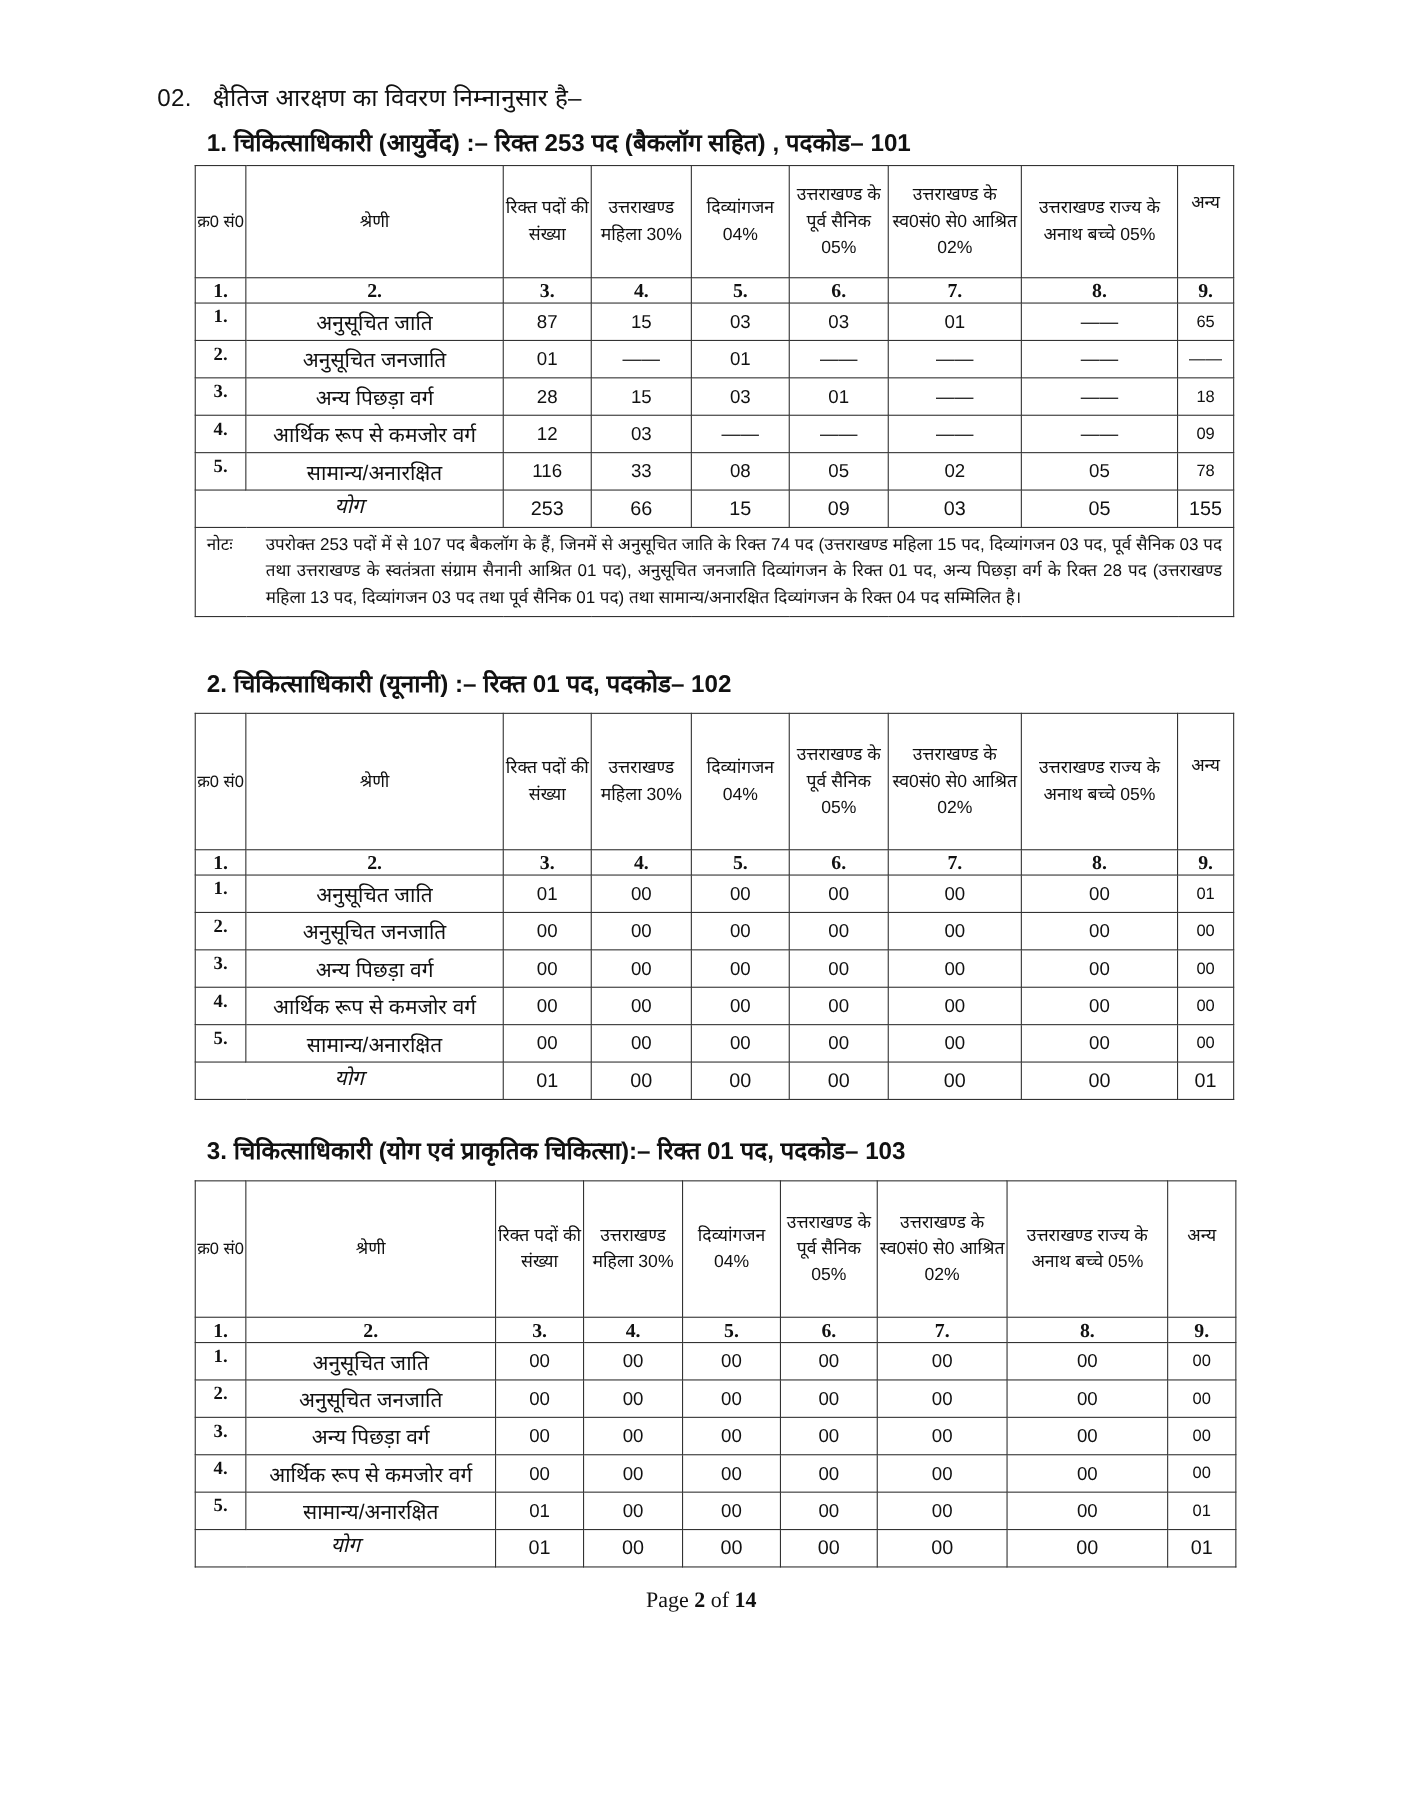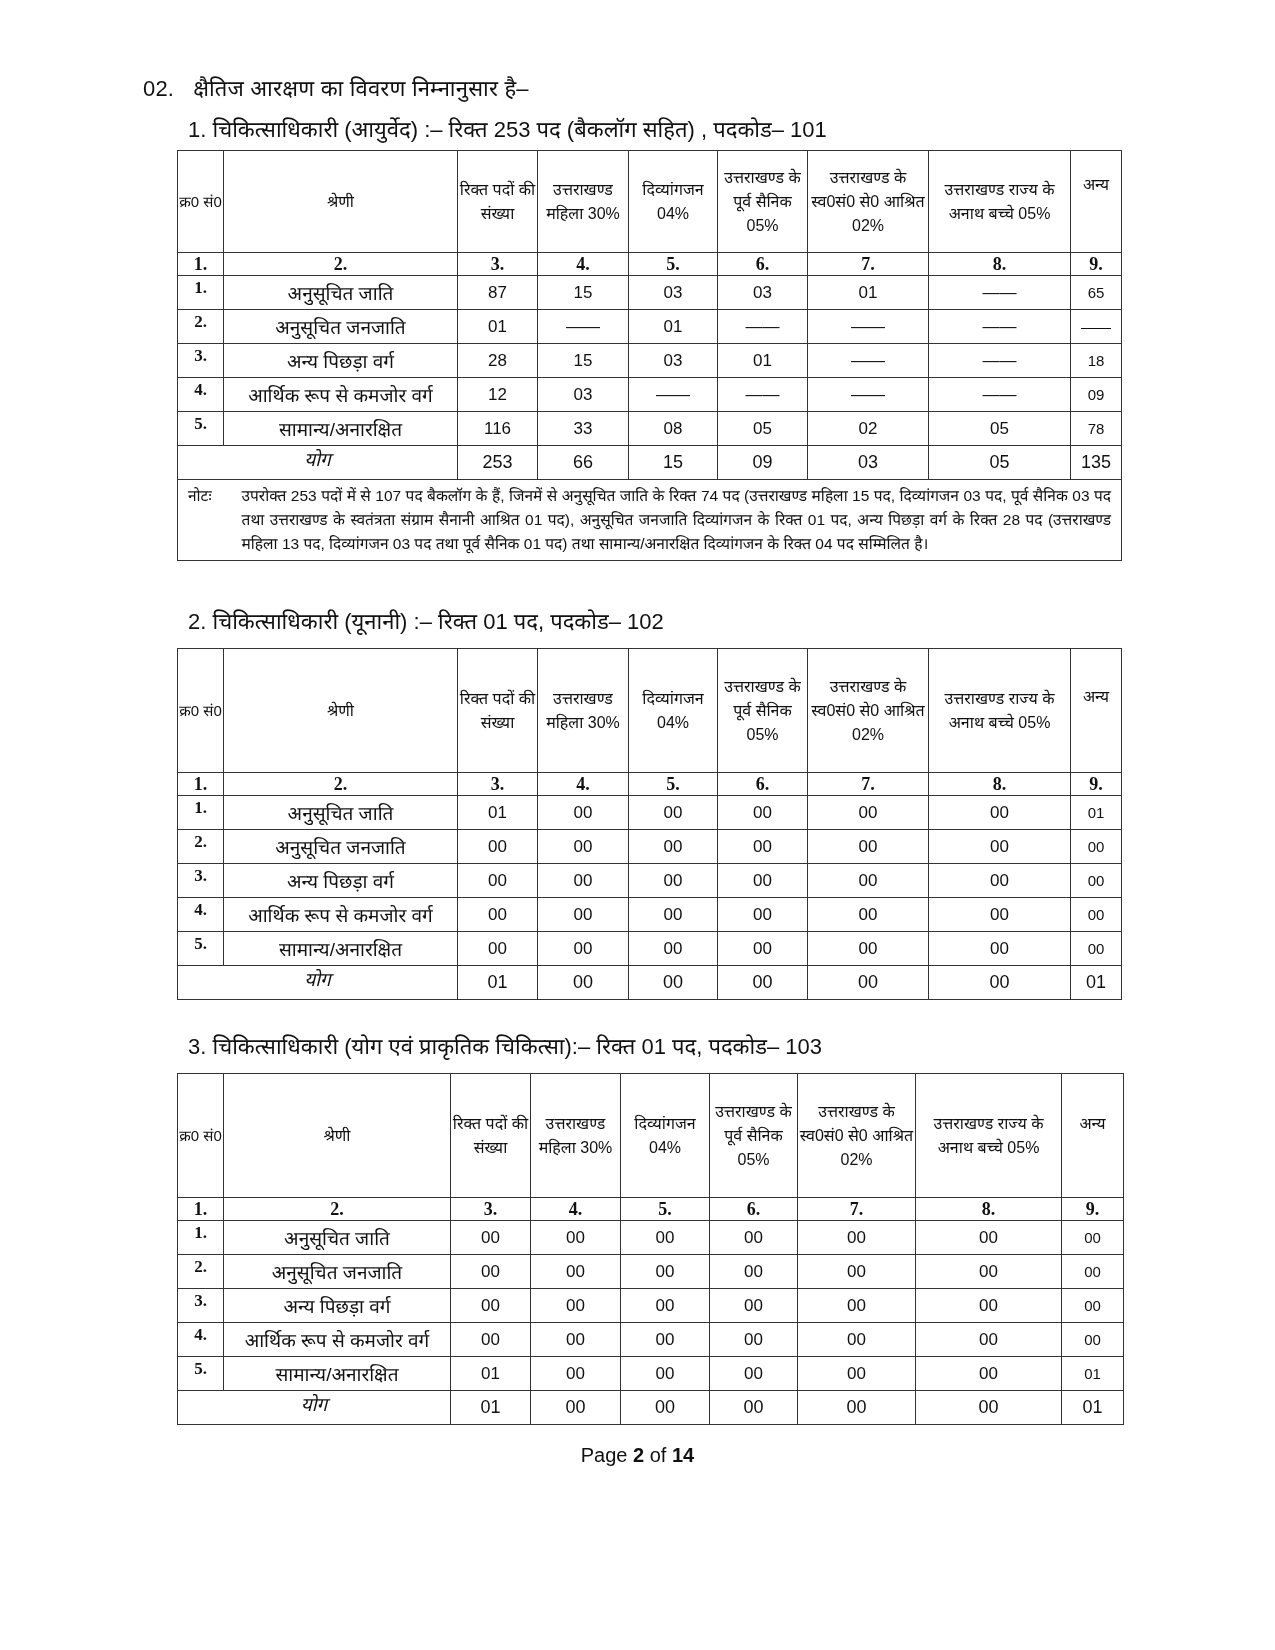--- a/index.html
+++ b/index.html
@@ -4,21 +4,21 @@
 <style>
   html, body { margin: 0; padding: 0; background: #ffffff; }
   body {
     width: 1275px; height: 1650px; position: relative; overflow: hidden;
     font-family: "Liberation Sans", "DejaVu Sans", sans-serif; color: #111;
   }
   .heading-main {
     position: absolute; left: 143px; top: 72px; font-size: 22px; letter-spacing: 0.2px;
   }
   .sub-heading {
-    position: absolute; left: 188px; font-size: 22px;
+    position: absolute; left: 188px; font-size: 22px; font-weight: bold;
   }
   table.res {
     position: absolute; left: 177px; border-collapse: collapse; table-layout: fixed;
     font-size: 16px;
   }
   table.res td, table.res th {
     border: 1px solid #333; text-align: center; vertical-align: middle; padding: 0;
   }
   table.res th { font-weight: normal; line-height: 24px; font-size: 16px; }
   table.res th.sn { font-size: 15px; line-height: 22px; }
@@ -31,21 +31,21 @@
   }
   table.res tr.datarow td.cat { font-size: 19px; margin-top: 40px; }
   table.res tr.datarow td.last { font-size: 15px; }
   table.res tr.total td { height: 33px; font-size: 18px; }
   table.res tr.total td.tlabel { font-size: 19px; vertical-align: top; font-style: italic; }
   table.res td.note {
     text-align: left; padding: 4px 10px 4px 10px; font-size: 15.5px; line-height: 24px;
   }
   .footer {
     position: absolute; top: 1444px; left: 0; width: 1275px; text-align: center;
-    font-family: Liberation Sans, sans-serif; font-size: 20px;
+    font-family: Liberation Serif, serif; font-size: 20px;
   }
   .footer b { font-weight: bold; }
 </style>
 </head>
 <body>
 
 <div class="heading-main">
   <span>02.</span>&nbsp;&nbsp;
   <span>क्षैतिज आरक्षण का विवरण निम्नानुसार है–</span>
 </div>
@@ -142,21 +142,21 @@
     <td class="last">78</td>
   </tr>
   <tr class="total">
     <td class="tlabel" colspan="2">योग</td>
     <td>253</td>
     <td>66</td>
     <td>15</td>
     <td>09</td>
     <td>03</td>
     <td>05</td>
-    <td class="last">135</td>
+    <td class="last">155</td>
   </tr>
   <tr>
     <td class="note" colspan="9">
       <div style="display:flex;gap:24px;">
         <span style="flex:0 0 auto; padding-right:6px;">नोटः</span>
         <span style="flex:1 1 auto; text-align:justify;">उपरोक्त 253 पदों में से 107 पद बैकलॉग के हैं, जिनमें से अनुसूचित जाति के रिक्त 74 पद (उत्तराखण्ड महिला 15 पद, दिव्यांगजन 03 पद, पूर्व सैनिक 03 पद तथा उत्तराखण्ड के स्वतंत्रता संग्राम सैनानी आश्रित 01 पद), अनुसूचित जनजाति दिव्यांगजन के रिक्त 01 पद, अन्य पिछड़ा वर्ग के रिक्त 28 पद (उत्तराखण्ड महिला 13 पद, दिव्यांगजन 03 पद तथा पूर्व सैनिक 01 पद) तथा सामान्य/अनारक्षित दिव्यांगजन के रिक्त 04 पद सम्मिलित है।</span>
       </div>
     </td>
   </tr>
 </tbody>

